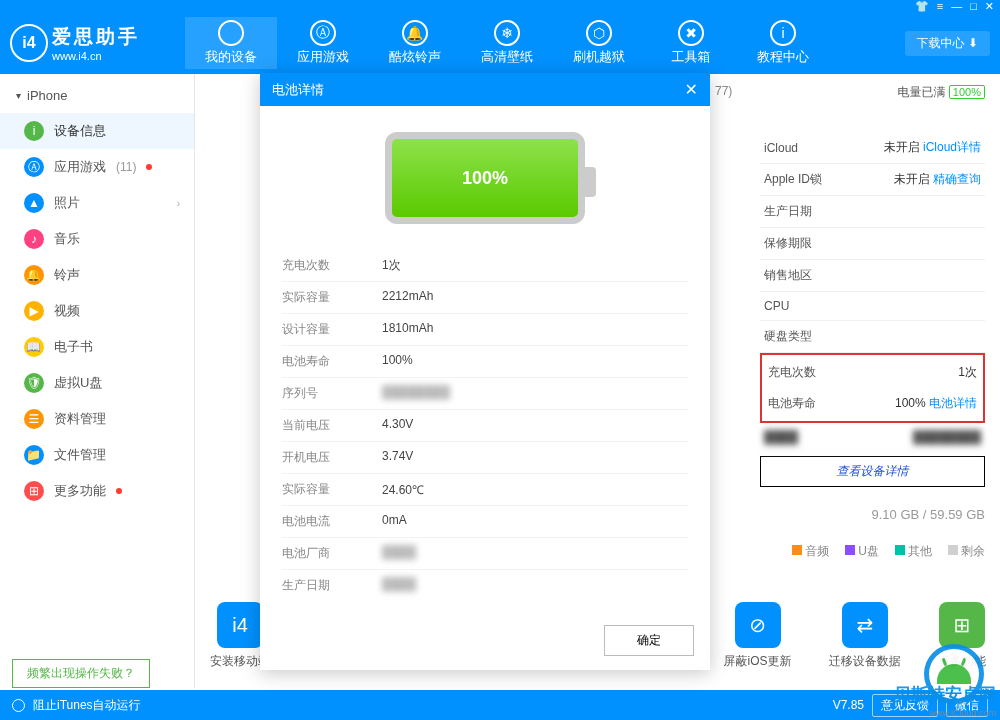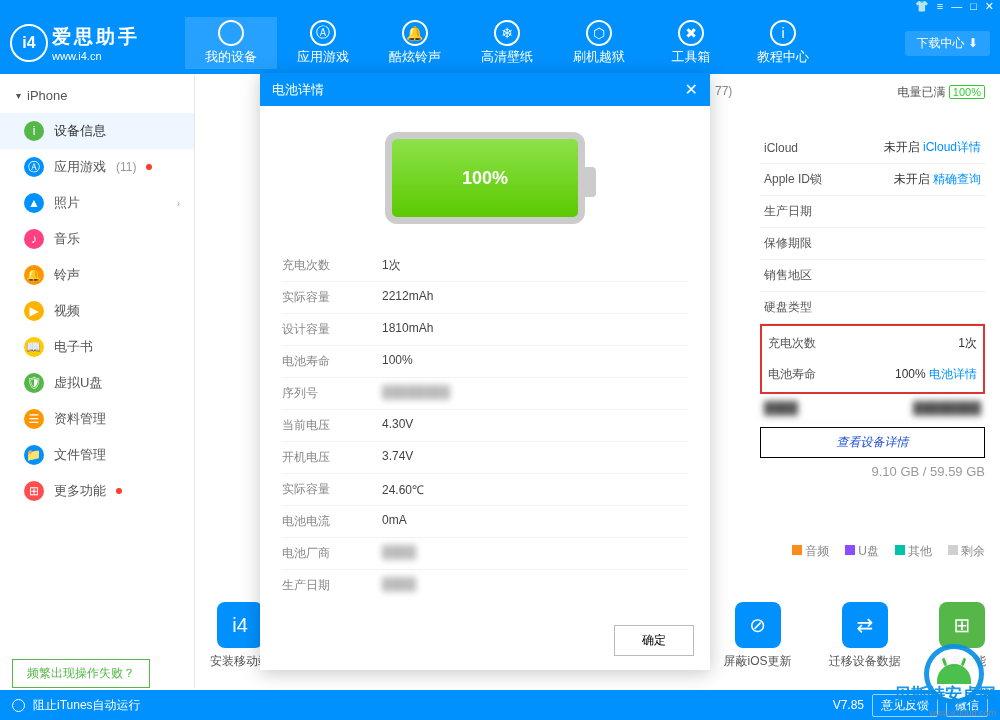--- a/index.html
+++ b/index.html
@@ -33,21 +33,21 @@
 .sb-item .tail { margin-left: auto; color: #aaa; font-size: 10px; }
 .sb-footer { position: absolute; bottom: 32px; left: 12px; color: #56b749; font-size: 12px; border: 1px solid #56b749; padding: 5px 14px; cursor: pointer; }
 
 
 .content { flex: 1; position: relative; padding: 12px; }
 .right-panel { position: absolute; right: 15px; top: 58px; width: 225px; font-size: 12px; }
 .right-row { display: flex; justify-content: space-between; padding: 7px 4px; border-bottom: 1px solid #f0f0f0; color: #555; align-items: center; }
 .right-row .val { color: #333; }
 .right-row .link { color: #0091ff; cursor: pointer; }
 .redbox { border: 2px solid #d33; padding: 2px; }
-.disk-txt { text-align: right; color: #999; font-size: 13px; margin-top: 6px; }
+.disk-txt { text-align: right; color: #999; font-size: 13px; margin-top: 20px; }
 .view-detail { text-align: center; border: 1px solid #000000; padding: 6px; margin-top: 4px; font-size: 12px; cursor: pointer; color: #1d4ed8; font-style: italic; }
 .batt-badge { position: absolute; right: 15px; top: 10px; font-size: 12px; color: #555; }
 .batt-pct { border: 1px solid #3c3; color: #3c3; padding: 0 3px; border-radius: 2px; font-size: 11px; }
 .top77 { position: absolute; left: 520px; top: 10px; font-size: 12px; color: #888; }
 
 
 .legend { position: absolute; right: 15px; bottom: 128px; display: flex; gap: 16px; font-size: 12px; color: #888; align-items: center; }
 .legdot { width: 10px; height: 10px; display: inline-block; margin-right: 3px; }
 
 
@@ -62,21 +62,21 @@
 .battery-vis { padding: 26px 0; display: flex; justify-content: center; }
 .battery { width: 200px; height: 92px; border: 7px solid #ccc; border-radius: 12px; position: relative; background: linear-gradient(#8de24a,#5bc900); display: flex; align-items: center; justify-content: center; color: #fff; font-size: 18px; font-weight: bold; }
 .battery::after { content: ""; position: absolute; right: -18px; top: 28px; width: 12px; height: 30px; background: #ccc; border-radius: 0 4px 4px 0; }
 .battery-fill { font-size: 18px; }
 .mask-body { padding: 0 22px 14px; }
 .mrow { display: flex; padding: 7px 0; font-size: 12px; border-top: 1px solid #f2f2f2; }
 .mrow:first-child { border-top: none; }
 .mrow .k { width: 100px; color: #888; }
 .mrow .v { color: #444; }
 .mrow .v.blur { filter: blur(3px); color: #bbb; }
-.ok-btn { margin: 10px 16px 14px auto; display: block; width: 80px; padding: 6px 0; border: 1px solid #bbb; background: #fff; font-size: 12px; cursor: pointer; }
+.ok-btn { margin: 10px 16px 14px auto; display: block; width: 90px; padding: 6px 0; border: 1px solid #bbb; background: #fff; font-size: 12px; cursor: pointer; }
 
 
 .status { position: absolute; bottom: 0; left: 0; right: 0; height: 30px; background: #0091ff; display: flex; align-items: center; padding: 0 12px; color: #fff; font-size: 12px; gap: 8px; }
 .status .circ { width: 13px; height: 13px; border: 1.5px solid #fff; border-radius: 50%; }
 .status .spacer { flex: 1; }
 .status .sbtn { border: 1px solid rgba(255,255,255,0.6); padding: 2px 8px; border-radius: 2px; cursor: pointer; }
 
 
 .wm { position: absolute; right: 4px; bottom: 0; width: 85px; height: 76px; pointer-events: none; opacity: 0.92; }
 .wm .circ { width: 60px; height: 60px; border: 5px solid #0a8fe6; border-radius: 50%; position: absolute; right: 12px; top: 0; background: #fff; display: flex; align-items: center; justify-content: center; }
@@ -225,20 +225,24 @@
         </div>
         <div class="right-row">
           <span>保修期限</span>
   <span><span class="val"></span></span>
         </div>
         <div class="right-row">
           <span>销售地区</span>
   <span><span class="val"></span></span>
         </div>
         <div class="right-row">
+          <span>CPU</span>
+  <span><span class="val"></span></span>
+        </div>
+        <div class="right-row">
           <span>硬盘类型</span>
   <span><span class="val"></span></span>
         </div>
         <div class="redbox">
           <div class="right-row" style="border: none;">
             <span>充电次数</span>
   <span><span class="val">1次</span></span>
           </div>
           <div class="right-row" style="border: none;">
             <span>电池寿命</span>

